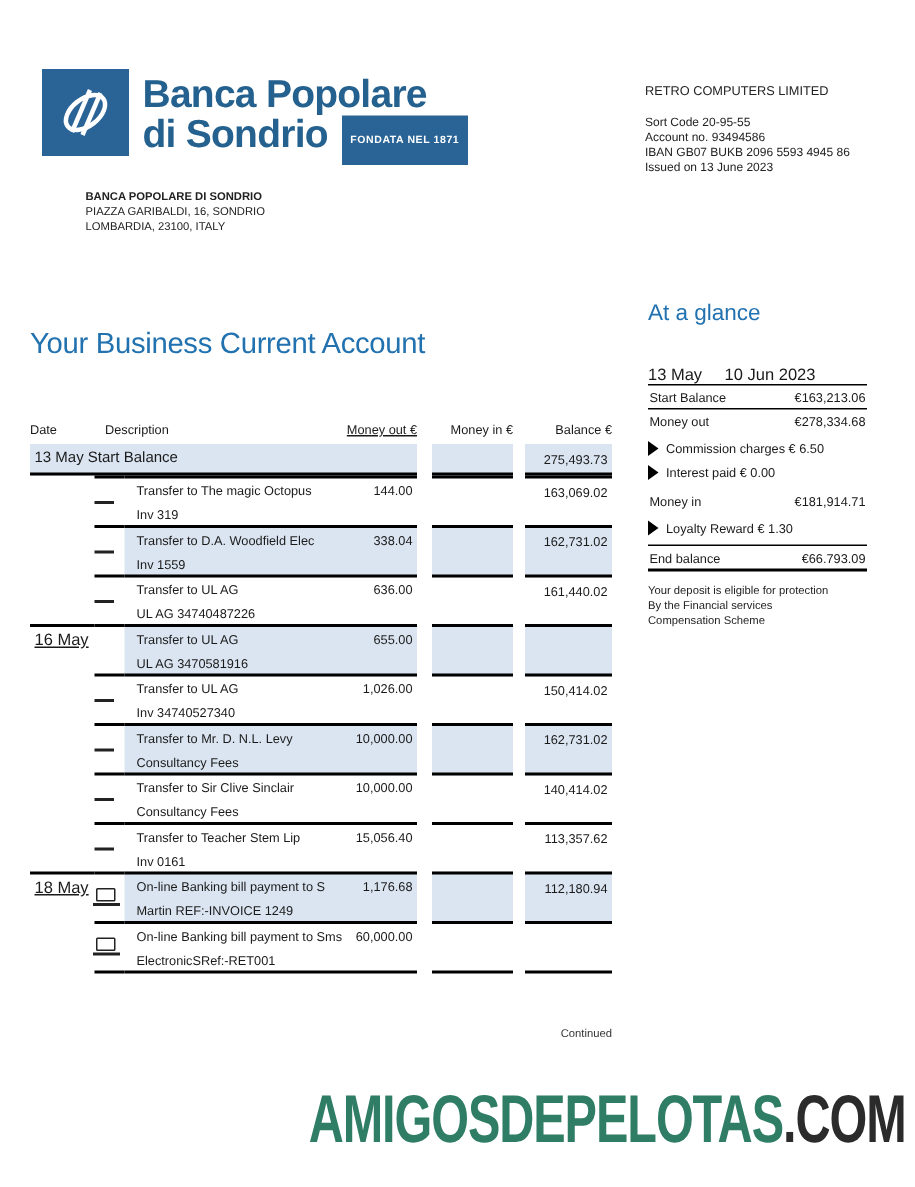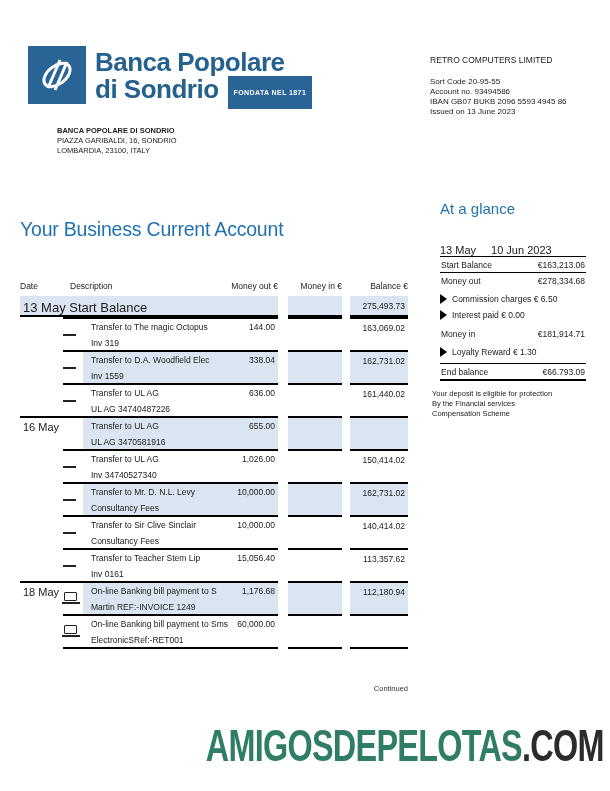--- a/index.html
+++ b/index.html
@@ -20,44 +20,44 @@
 
   
   .stmt { position:absolute; left:20px; top:281px; width:388px; font-size:8.5px; }
   .grid5 { display:grid; grid-template-columns:43px 20px 195px 64px 66px; }
   .grid3 { display:grid; grid-template-columns:258px 64px 66px; }
   .min { margin-left:10px; text-align:right; }
   .bal { margin-left:8px; text-align:right; }
   .thead { height:15px; align-items:end; padding-bottom:2px; }
   .thead > div { border-bottom:1px solid #000; padding-bottom:5px; }
   .thead .desc-h { position:relative; left:-13px; }
-  .thead .out-h { text-align:right; }
+  .thead .out-h { text-align:right;text-decoration:underline; }
   .startrow { height:21px; }
   .startrow > div { border-bottom:2px solid #000; }
-  .startrow .merged { background:#dbe5f1; font-size:13px; padding:4px 0 0 3px; }
+  .startrow .merged { background:#dbe5f1; font-size:10px; padding:4px 0 0 3px; }
   .startrow .min, .startrow .bal { background:#dbe5f1; font-size:8.5px; padding:5px 3px 0 0; }
   .trow { height:33px; }
   .trow .marker, .trow .desc, .trow .min, .trow .bal { border-top:2px solid #000; }
-  .trow .date { border-top:2px solid transparent; font-size:11px; padding:3px 0 0 3px; }
+  .trow .date { border-top:2px solid transparent; font-size:11px; padding:3px 0 0 3px;text-decoration:underline; }
   .trow.dated .date { border-top-color:#000; }
   .trow.shaded .desc, .trow.shaded .min, .trow.shaded .bal { background:#dbe5f1; }
   .trow .desc { padding:3px 3px 0 8px; }
   .trow .desc .l1 { display:flex; justify-content:space-between; height:16px; }
   .trow .desc .l2 { height:14px; }
   .trow .bal { padding:4px 3px 0 0; }
   .trow .marker { position:relative; }
   .dash { position:absolute; left:0; top:15px; width:13px; height:2px; background:#222; }
   .laptop { position:absolute; left:1px; top:9px; width:13px; height:9px; border:1.5px solid #222; border-radius:1px; }
   .laptop::after { content:""; position:absolute; left:-3.5px; right:-3.5px; bottom:-4px; height:2.5px; background:#222; }
   .tclose { height:0; }
   .tclose .marker, .tclose .desc, .tclose .min, .tclose .bal { border-top:2px solid #000; }
   .continued { position:absolute; left:20px; top:684px; width:388px; text-align:right; font-size:7.5px; color:#333; }
 
   
-  .glance { position:absolute; left:432px; top:200px; width:146px;margin-left:8px; }
+  .glance { position:absolute; left:432px; top:200px; width:146px; }
   .glance-title { font-size:15px; color:#2272b0; margin-bottom:27px; }
   .g-period { display:flex; gap:15px; font-size:11px; padding-bottom:0; border-bottom:1.5px solid #000; }
   .g-row { display:flex; justify-content:space-between; font-size:8.5px; padding:3px 1px 2px 1px; }
   .g-row.bb { border-bottom:1px solid #000; }
   .g-row.bt { border-top:1px solid #000; }
   .g-row.bb2 { border-bottom:2px solid #000; }
   .g-bullet { display:flex; align-items:flex-start; gap:5px; font-size:8.5px; margin:6px 0 6px 0; }
   .tri { width:0; height:0; border-left:7px solid #000; border-top:5px solid transparent; border-bottom:5px solid transparent; }
   .protect-note { position:absolute; left:432px; top:389px; font-size:7.5px; line-height:10px; color:#222; }
 

